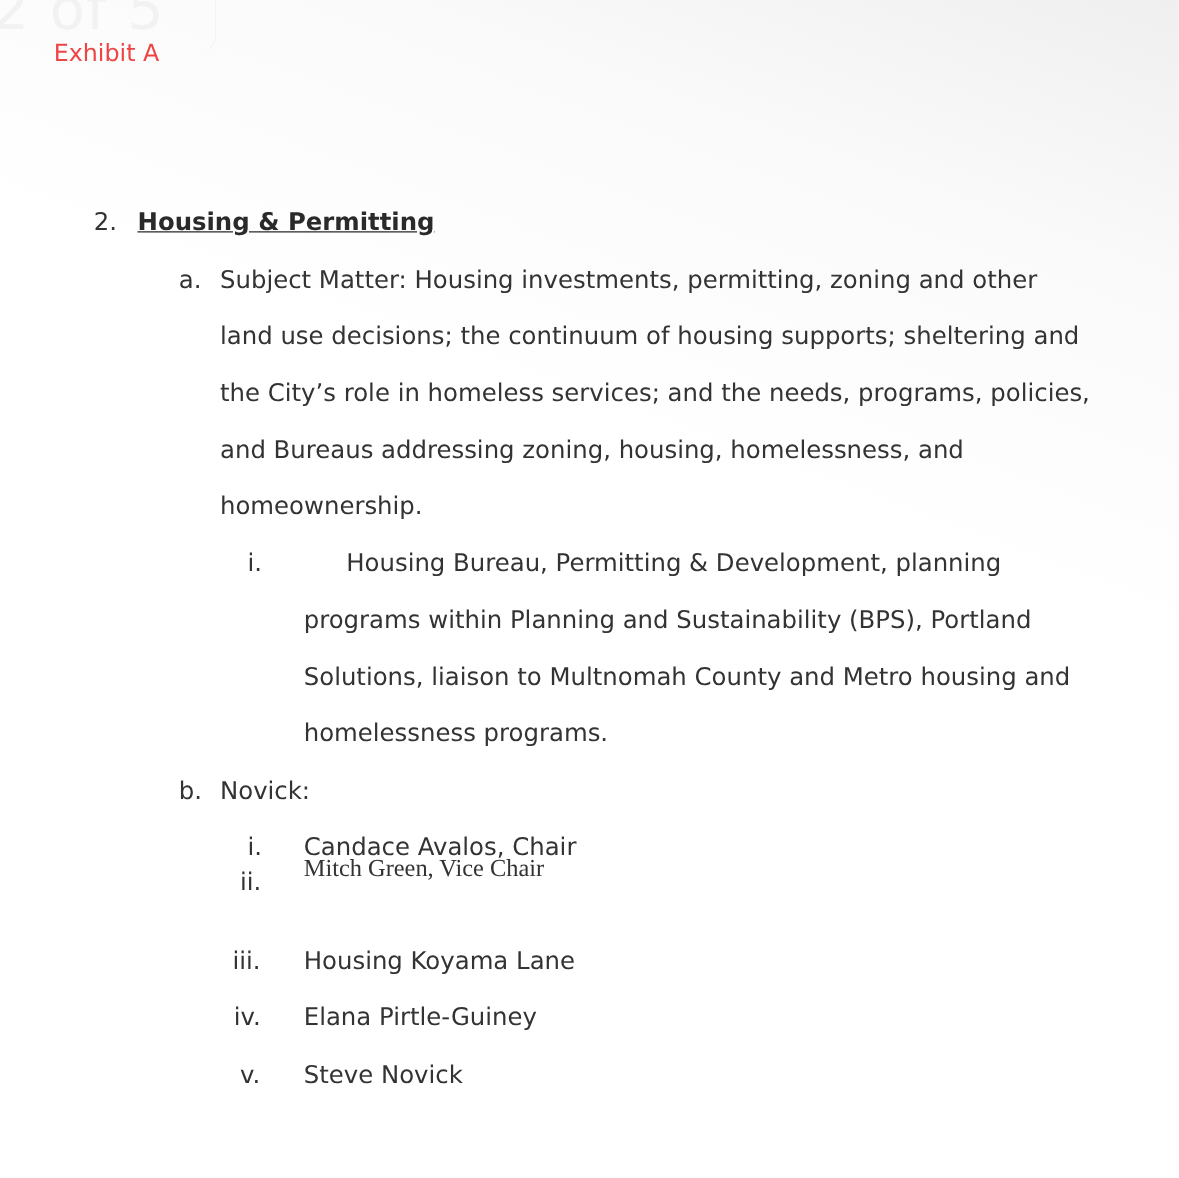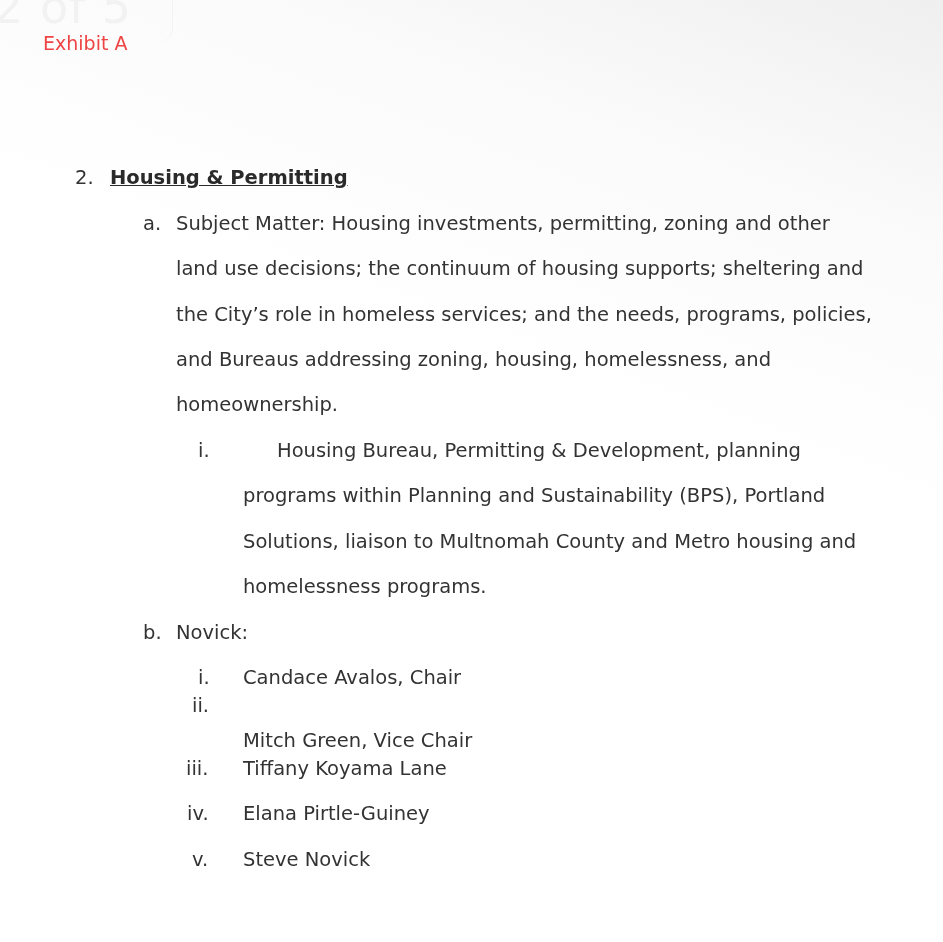--- a/index.html
+++ b/index.html
@@ -48,22 +48,22 @@
 <div class="line" style="left:243px; top:529px;">Solutions, liaison to Multnomah County and Metro housing and</div>
 <div class="line" style="left:243px; top:574px;">homelessness programs.</div>
 
 <div class="line" style="left:143px; top:620px;">b.</div>
 <div class="line" style="left:176px; top:620px;">Novick:</div>
 
 <div class="line" style="left:198px; top:665px;">i.</div>
 <div class="line" style="left:243px; top:665px;">Candace Avalos, Chair</div>
 
 <div class="line" style="left:192px; top:693px;">ii.</div>
-<div class="line" style="left:243px; top:728px;">Mitch Green, Vice Chair</div>
+<div class="line" style="left:243px; top:683px;font-family:Liberation Serif, serif;">Mitch Green, Vice Chair</div>
 
 <div class="line" style="left:186px; top:756px;text-align:center;">iii.</div>
-<div class="line" style="left:243px; top:756px;">Tiffany Koyama Lane</div>
+<div class="line" style="left:243px; top:756px;">Housing Koyama Lane</div>
 
 <div class="line" style="left:187px; top:801px;">iv.</div>
 <div class="line" style="left:243px; top:801px;">Elana Pirtle-Guiney</div>
 
 <div class="line" style="left:192px; top:847px;">v.</div>
 <div class="line" style="left:243px; top:847px;">Steve Novick</div>
 
 </body></html>

